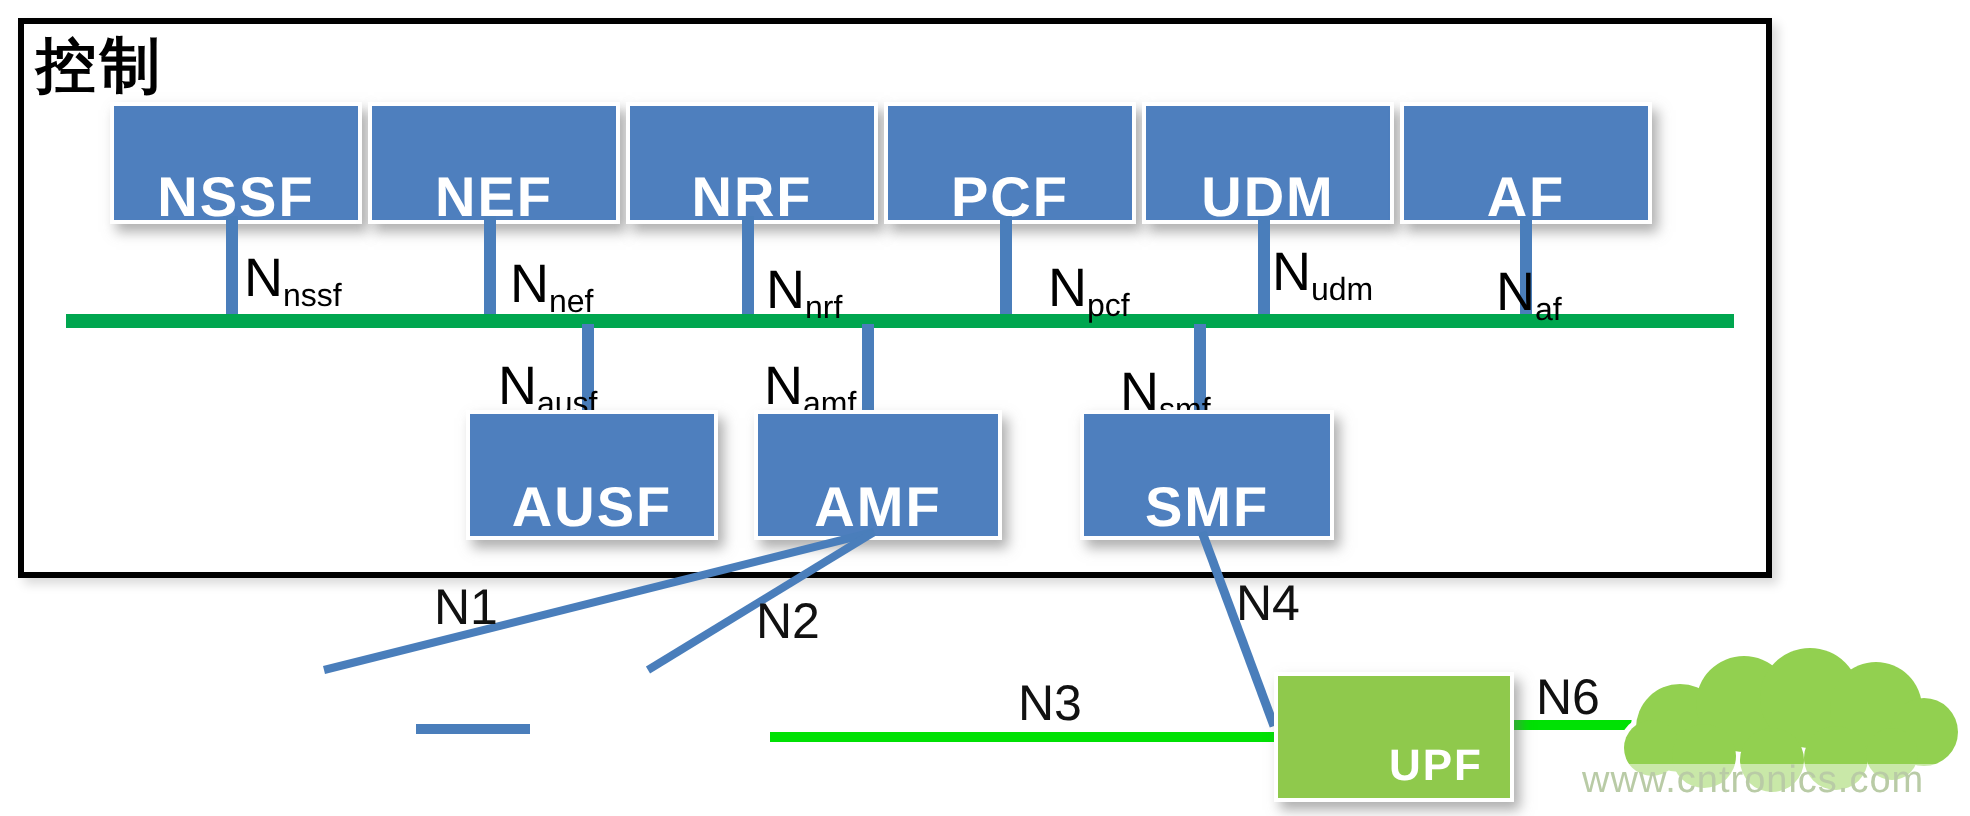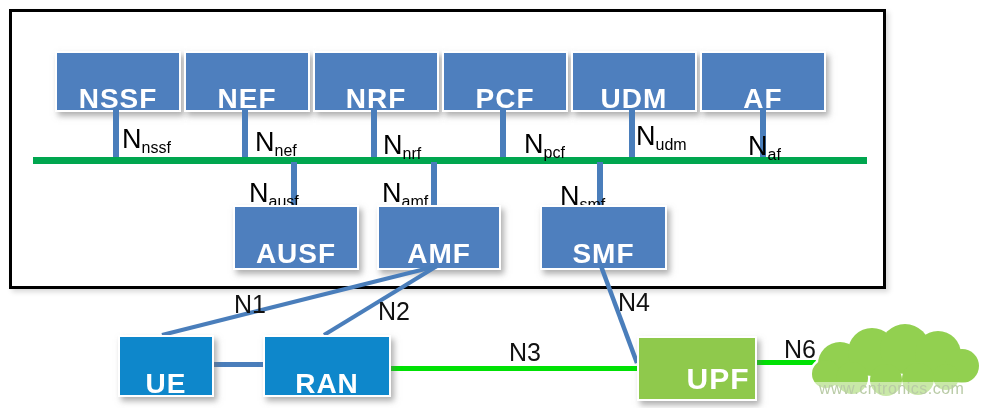--- a/index.html
+++ b/index.html
@@ -27,21 +27,21 @@
     position:absolute; left:0; right:0; text-align:center; color:#fff;
     font-weight:bold; letter-spacing:1px;
   }
   .top-node{background:var(--node_blue,#4E7FBE); top:51px; width:122px; height:57px;}
   .top-node .lbl{bottom:-5px; font-size:28px;}
   .mid-node{background:var(--node_blue,#4E7FBE); top:205px; height:61px;}
   .mid-node .lbl{bottom:-2px; font-size:28px;}
   .access-node{background:var(--access_blue,#0E87CB); top:335px; height:58px;}
   .access-node .lbl{bottom:-5px; font-size:28px;}
   .upf-node{background:var(--upf_green,#8FC94C); top:336px; height:61px;}
-  .upf-node .lbl{bottom:3px; font-size:30px;padding-left:42px;}
+  .upf-node .lbl{bottom:3px; font-size:22px;padding-left:42px;}
   
   .vconn{position:absolute; width:6px; background:var(--link_blue,#4A7EBB);}
   .hline{position:absolute; height:5px;}
   .blue-line{background:var(--link_blue,#4A7EBB);}
   .green-line{background:var(--data_link_green,#00E104);}
   .bus{
     position:absolute; left:33px; top:157px; width:834px; height:7px;
     background:var(--bus_green,#00A64F);
   }
   
@@ -49,30 +49,31 @@
   .iface .nbase{font-size:27px;}
   .iface .nsub{font-size:16px; position:relative; top:5px;}
   
   .linklbl{position:absolute; color:#111; font-size:25px;}
   svg.overlay{position:absolute; left:0; top:0; pointer-events:none;}
   .wm-band{
     position:absolute; left:806px; top:382px; width:176px; height:18px;
     background:rgba(255,255,255,0.5);
   }
   .watermark{
-    position:absolute; left:791px; top:380px; font-size:16px;
-    color:var(--watermark_green,#b9cba6); letter-spacing:0.5px;margin-left:28px;
+    position:absolute; left:791px; top:380px; font-size:19px;
+    color:var(--watermark_green,#b9cba6); letter-spacing:0.5px;
   }
 </style>
 </head>
 <body>
 
 <div id="canvas">
 
   <div class="control-box"></div>
+  <div class="control-title">控制</div>
 
   <div class="node top-node" style="left:55px">
     <span class="lbl">NSSF</span>
     </div>
   <div class="node top-node" style="left:184px">
     <span class="lbl">NEF</span>
     </div>
   <div class="node top-node" style="left:313px">
     <span class="lbl">NRF</span>
     </div>
@@ -132,32 +133,26 @@
   <svg class="overlay" width="985" height="408" viewBox="0 0 985 408">
     <line x1="437" y1="266" x2="162" y2="335" stroke-width="4" style="stroke:var(--link_blue,#4A7EBB)"></line>
     <line x1="437" y1="266" x2="324" y2="335" stroke-width="4" style="stroke:var(--link_blue,#4A7EBB)"></line>
     <line x1="601" y1="266" x2="637" y2="363" stroke-width="4.5" style="stroke:var(--link_blue,#4A7EBB)"></line>
   </svg>
 
   <div class="hline blue-line" style="left:208px;top:362px;width:57px"></div>
   <div class="hline green-line" style="left:385px;top:366px;width:254px"></div>
   <div class="hline green-line" style="left:751px;top:360px;width:70px"></div>
 
-  <div class="linklbl" style="left:234px;top:290px">N1</div>
+  <div class="linklbl" style="left:217px;top:290px">N1</div>
   <div class="linklbl" style="left:378px;top:297px">N2</div>
   <div class="linklbl" style="left:509px;top:338px">N3</div>
   <div class="linklbl" style="left:618px;top:288px">N4</div>
-  <div class="linklbl" style="left:784px;top:335px">N6</div>
+  <div class="linklbl" style="left:768px;top:335px">N6</div>
 
-  <div class="node access-node" style="left:118px;width:92px">
-    <span class="lbl">UE</span>
-    </div>
-  <div class="node access-node" style="left:263px;width:124px">
-    <span class="lbl">RAN</span>
-    </div>
   <div class="node upf-node" style="left:637px;width:116px">
     <span class="lbl">UPF</span>
     </div>
 
   <svg class="overlay" width="985" height="408" viewBox="0 0 985 408">
     <g stroke="#ffffff" stroke-width="5" style="fill:var(--cloud_green,#92D050)">
       <circle cx="840" cy="364" r="22"></circle>
       <circle cx="872" cy="352" r="24"></circle>
       <circle cx="905" cy="349" r="25"></circle>
       <circle cx="938" cy="354" r="23"></circle>

